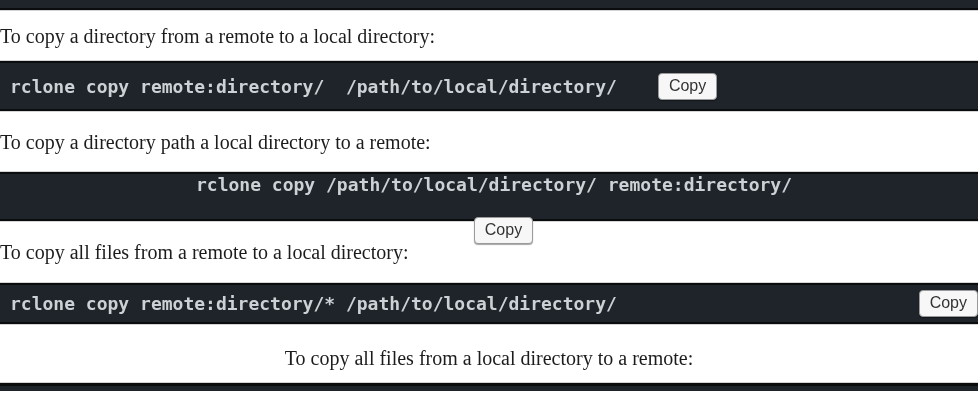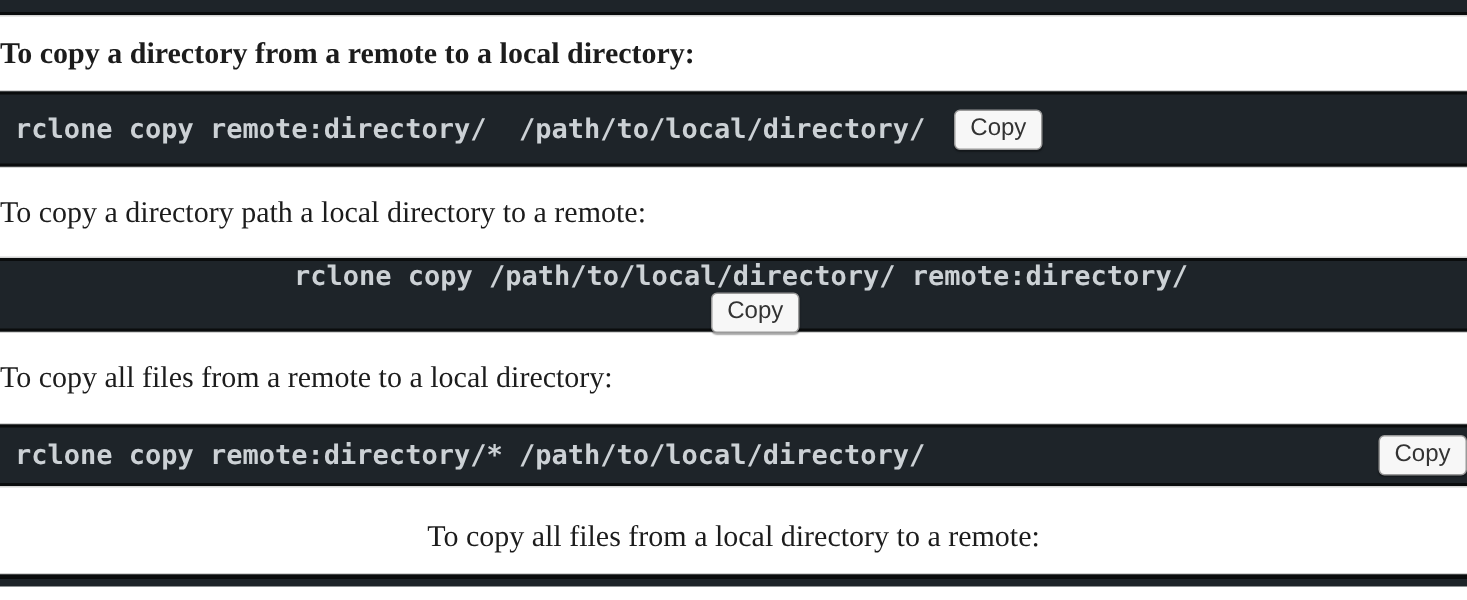--- a/index.html
+++ b/index.html
@@ -25,20 +25,21 @@
   }
   .code-block {
     display: flex;
     align-items: center;
     width: 100%;
     background: #1e2429;
     border-top: 2px solid #0a0c0d;
     border-bottom: 2px solid #0a0c0d;
     box-shadow: 0 -1px 0 #d4d4d4, 0 1px 0 #d4d4d4;
     padding-left: 10px;
+    gap: 22px;
   }
   .code-block code {
     font-family: "DejaVu Sans Mono", "Liberation Mono", monospace;
     font-size: 18px;
     font-weight: 700;
     color: #ccd1d5;
     white-space: pre;
   }
   .copy-btn {
     margin-left: 19px;
@@ -59,21 +60,21 @@
     border-bottom: 2px solid #0a0c0d;
     box-shadow: 0 1px 0 #d4d4d4;
   }
   .partial-bottom {
     height: 8px;
     background: #1e2429;
     border-top: 3px solid #0a0c0d;
     box-shadow: 0 -1px 0 #d4d4d4;
   }
   
-  .h-gap1 { height: 51px; font-weight: bold; }
+  .h-gap1 { height: 51px; }
   .h-code1 { height: 50px; }
   .h-gap2 { height: 61px; }
   .h-code2 { height: 49px; flex-direction: column; }
   .h-gap3 { height: 62px; }
   .h-code3 { height: 41px; justify-content: space-between; }
   .h-gap4 { height: 59px; padding-top: 8px; justify-content: center; }
 </style>
 </head>
 <body>
 

